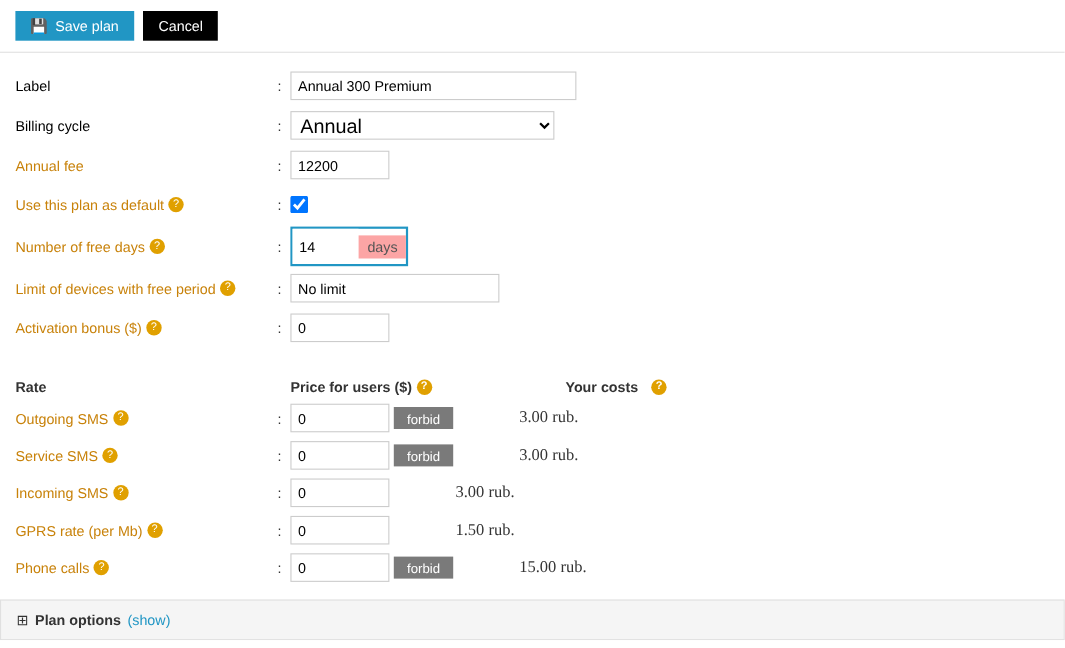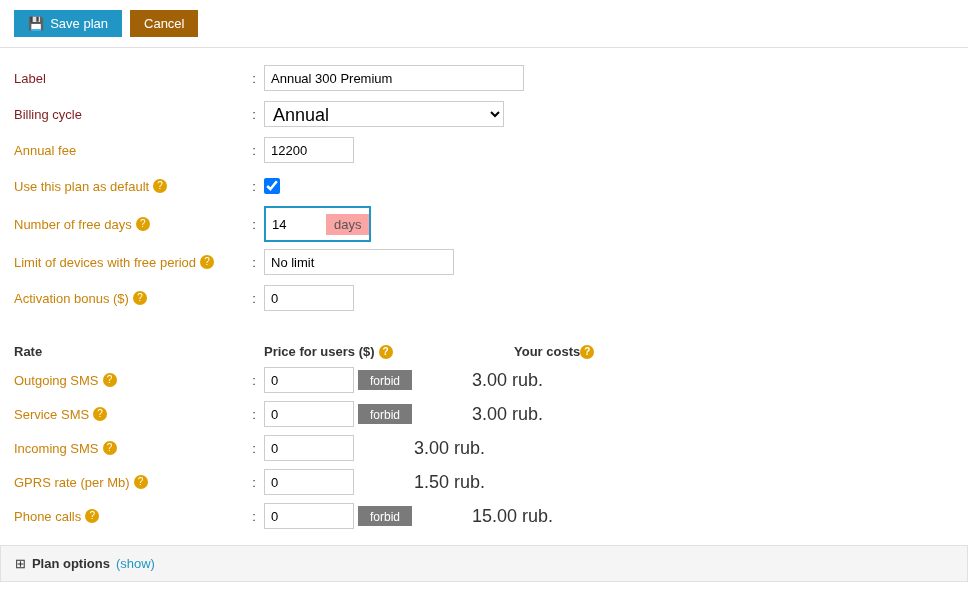--- a/index.html
+++ b/index.html
@@ -19,21 +19,21 @@
       border: none;
       padding: 6px 14px;
       cursor: pointer;
       font-size: 13px;
       display: flex;
       align-items: center;
       gap: 6px;
     }
 
     .btn-cancel {
-      background: #a16207;
+      background: #000000;
       color: #fff;
       border: none;
       padding: 6px 14px;
       cursor: pointer;
       font-size: 13px;
     }
 
     .form-area {
       padding: 14px 14px 10px 14px;
     }
@@ -48,21 +48,21 @@
     .form-label {
       width: 230px;
       color: #c8820a;
       font-size: 13px;
       flex-shrink: 0;
       display: flex;
       align-items: center;
       gap: 4px;
     }
 
-    .form-label.black { color: #7f1d1d; }
+    .form-label.black { color: #000000; }
 
     .colon {
       width: 20px;
       text-align: center;
       color: #333;
       flex-shrink: 0;
     }
 
     .form-input {
       border: 1px solid #ccc;
@@ -153,21 +153,21 @@
       gap: 4px;
     }
 
     .rate-header-cost {
       margin-left: 60px;
       font-weight: bold;
       font-size: 13px;
       color: #333;
       display: flex;
       align-items: center;
-      gap: 0;
+      gap: 12px;
     }
 
     .rate-row {
       display: flex;
       align-items: center;
       min-height: 30px;
       margin-bottom: 4px;
     }
 
     .rate-label {
@@ -207,22 +207,23 @@
       border: none;
       padding: 4px 12px;
       height: 20px;
       font-size: 12px;
       cursor: pointer;
       margin-left: 4px;
     }
 
     .rate-cost {
       margin-left: 60px;
-      font-size: 18px;
-      color: #333;
+      font-size: 15px;
+      color: #333;
+      font-family: Liberation Serif, serif;
     }
 
     .section-panel {
       background: #f5f5f5;
       border: 1px solid #e0e0e0;
       margin: 14px 0 0 0;
       padding: 10px 14px;
       display: flex;
       align-items: center;
       gap: 6px;

